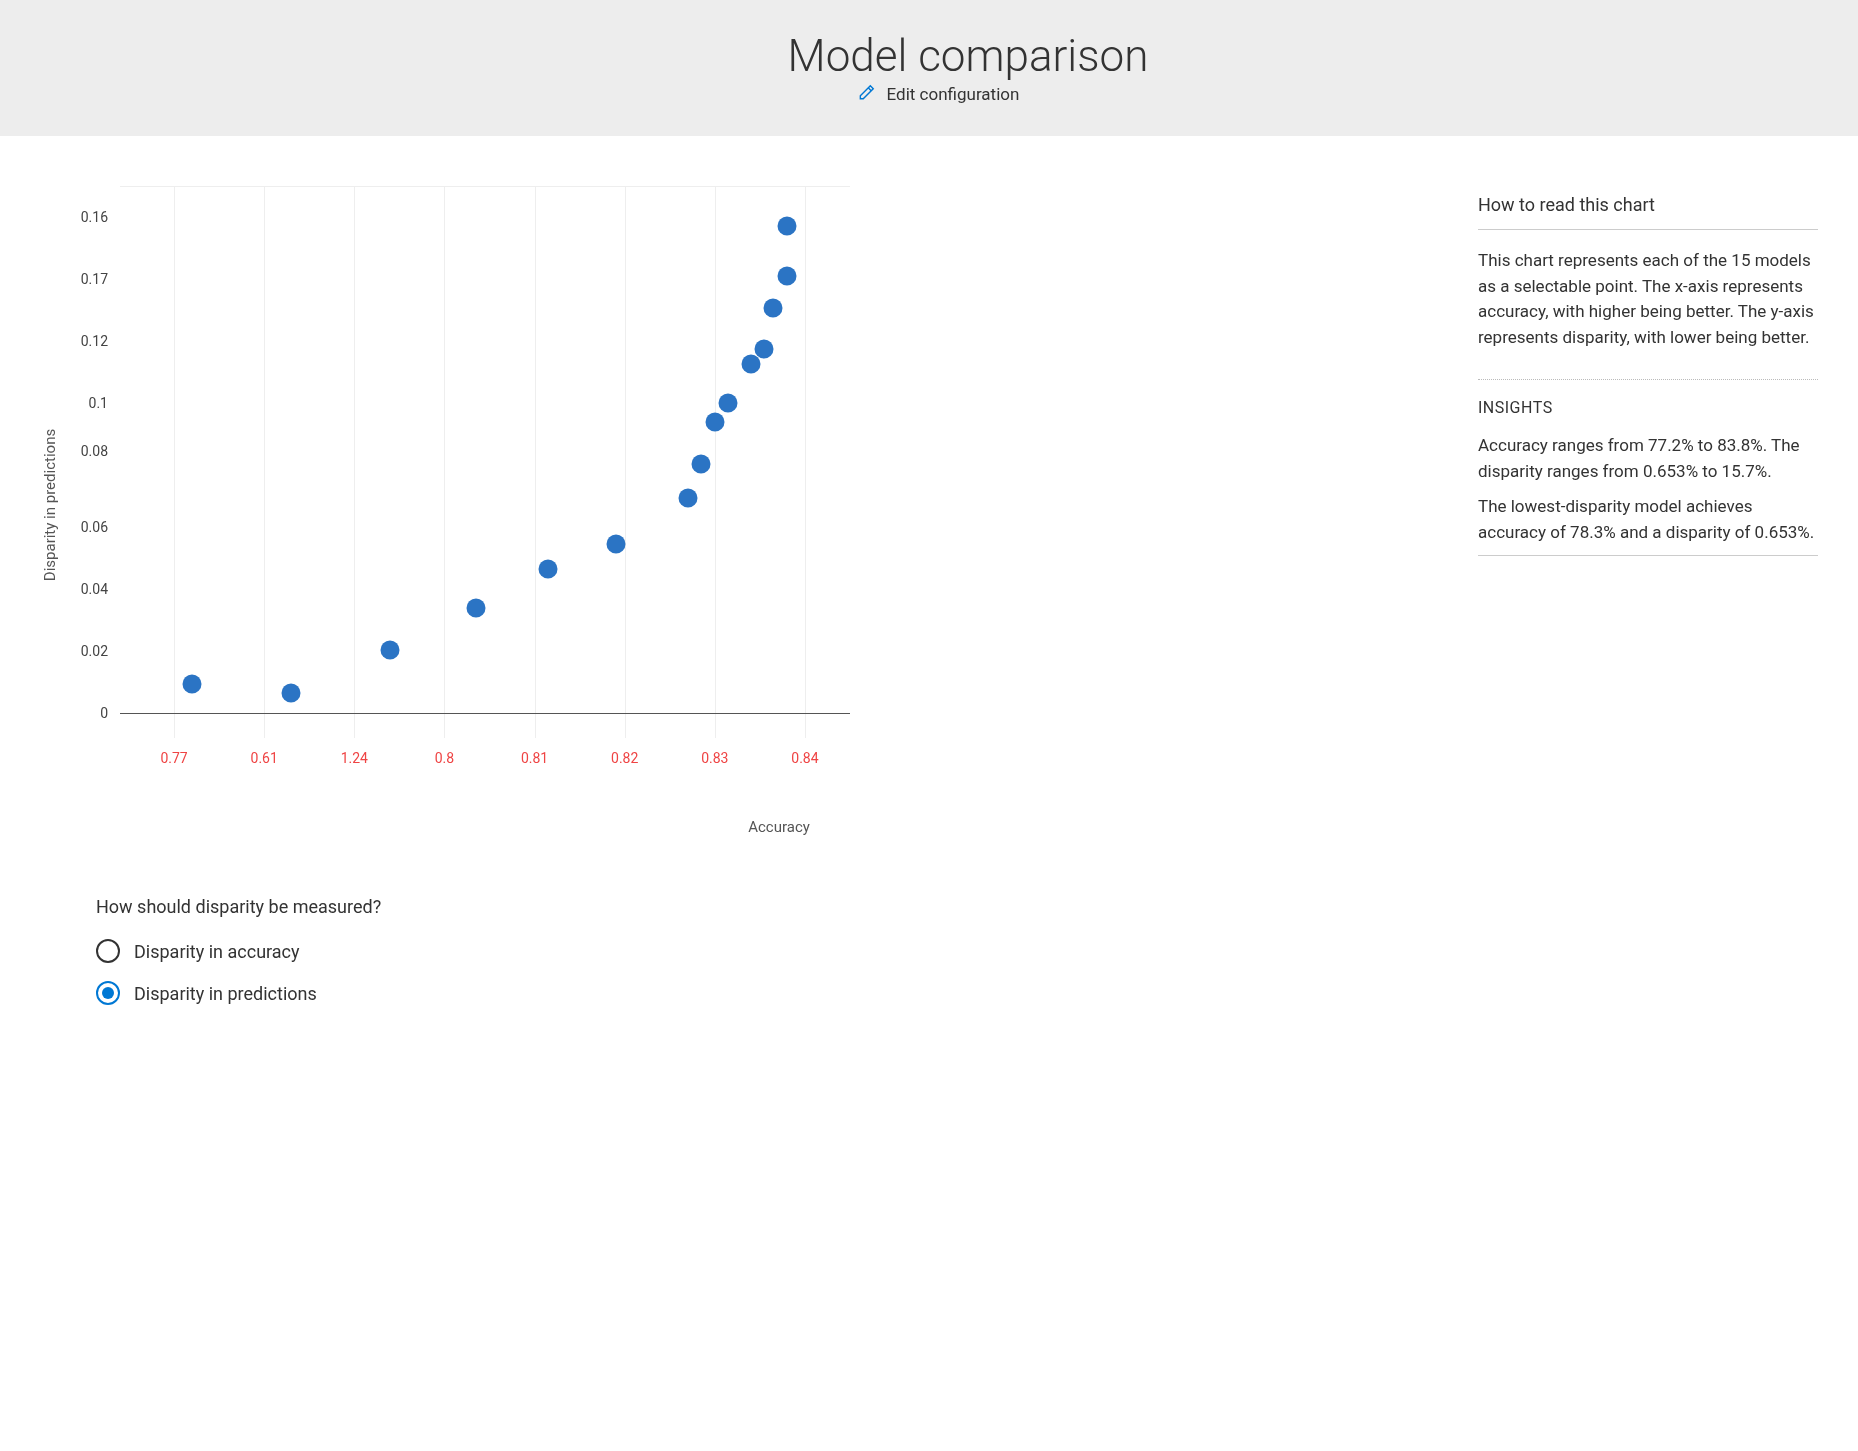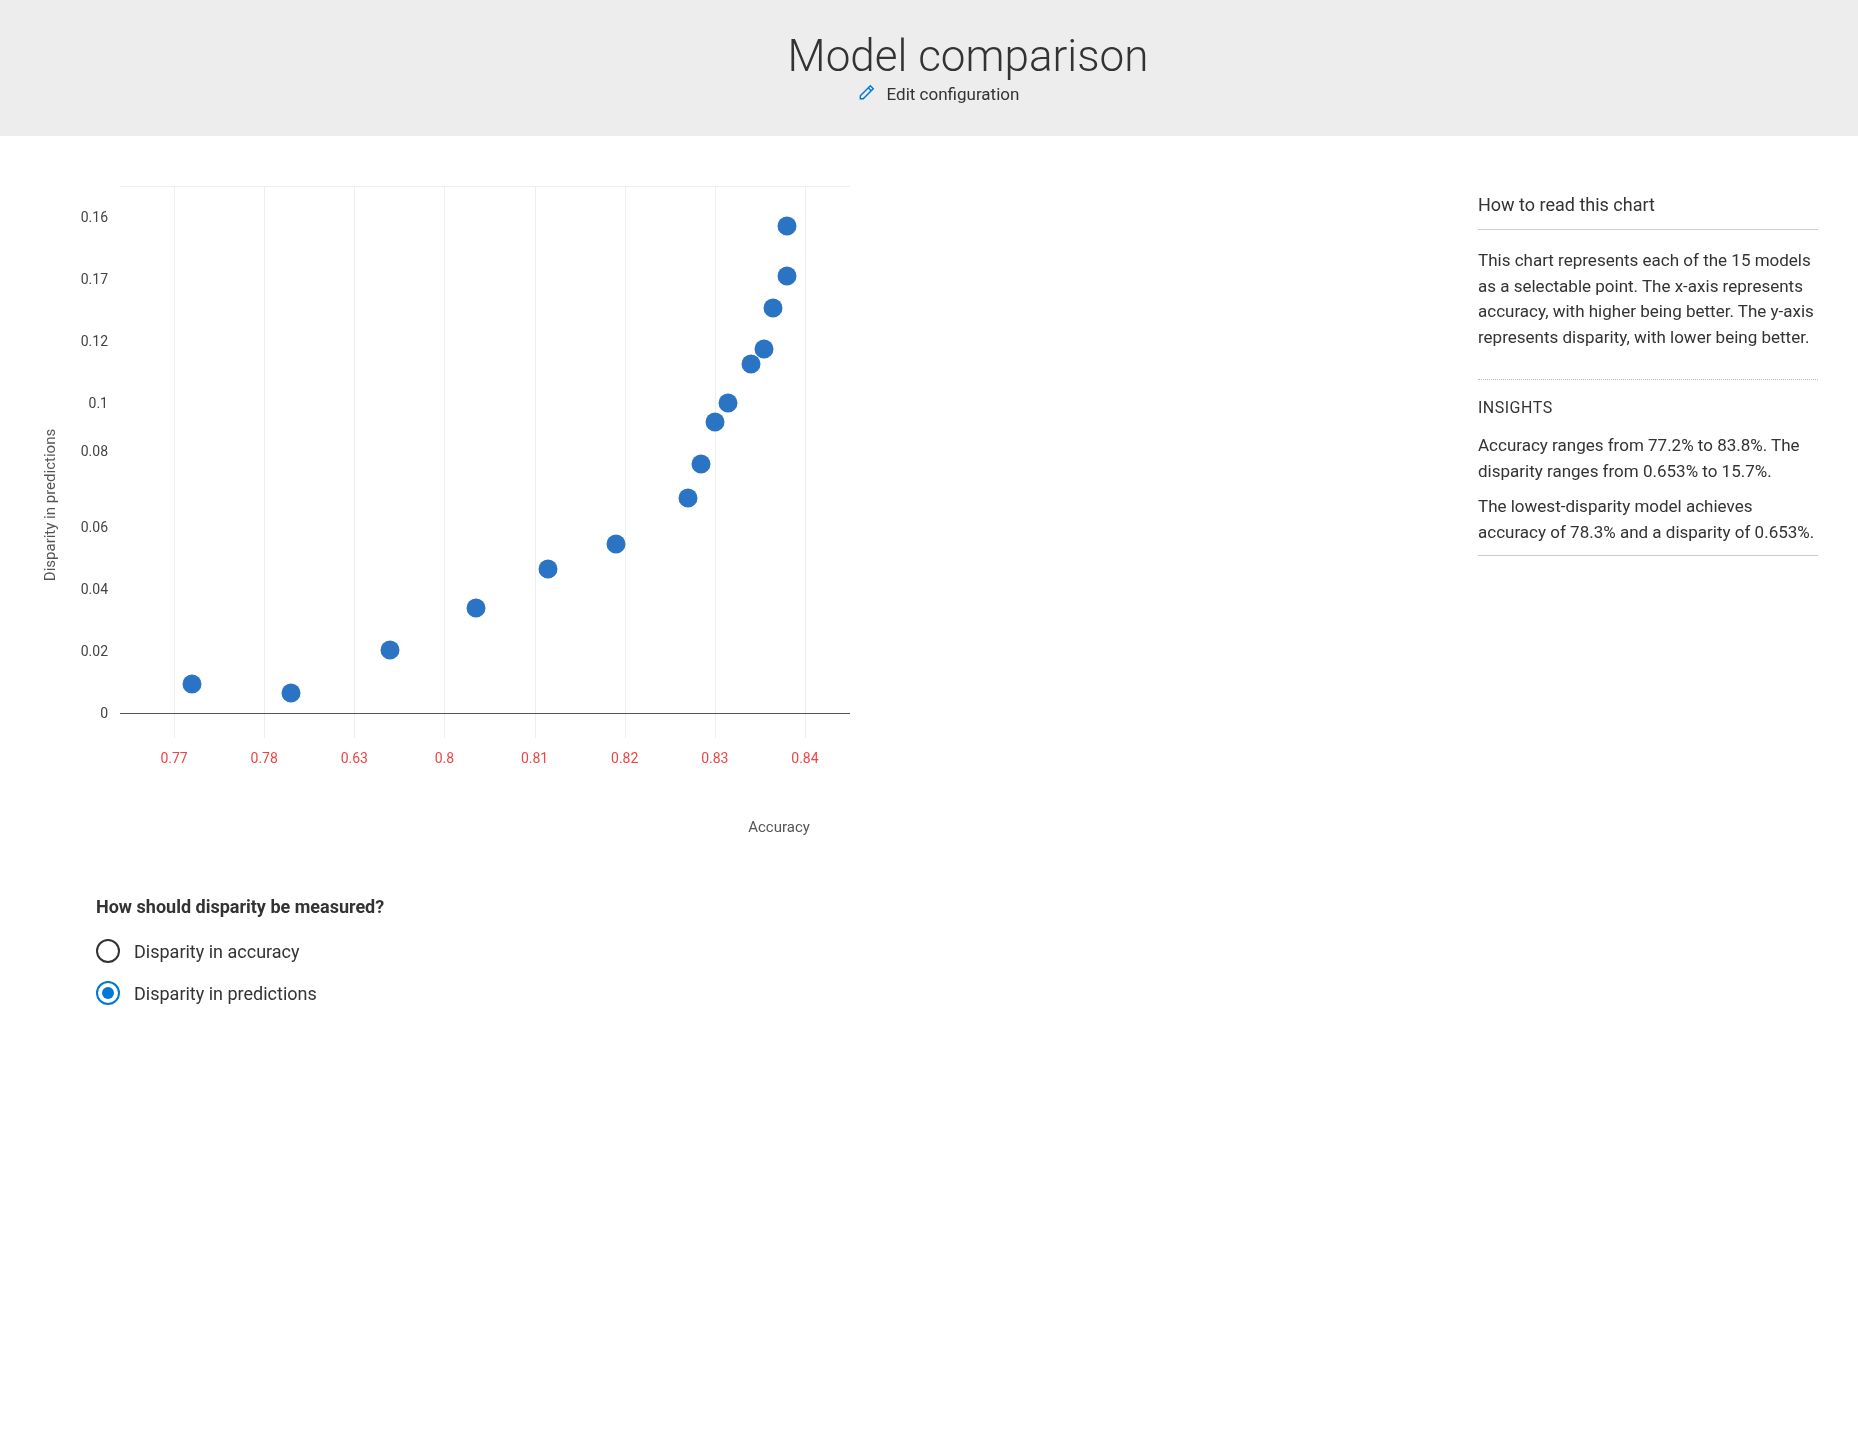--- a/index.html
+++ b/index.html
@@ -83,21 +83,21 @@
     border-radius: 50%;
     transform: translate(-50%, -50%);
     cursor: pointer;
   }
   .question-block {
     margin-top: 60px;
     padding-left: 56px;
   }
   .question-block h3 {
     font-size: 18px;
-    font-weight: 700;
+    font-weight: 400;
     margin: 0 0 22px 0;
   }
   .radio-row {
     display: flex;
     align-items: center;
     gap: 14px;
     margin-bottom: 18px;
     cursor: pointer;
     font-size: 18px;
   }
@@ -162,23 +162,23 @@
 
 <div class="body">
   <div class="left">
     <div class="chart-wrap">
       <div class="ylabel">Disparity in predictions</div>
       <div class="chart-inner" id="chart-inner">
           <div class="grid-h" style="top: 0px;"></div>
           <div class="grid-v" style="left: 54.0741px;"></div>
           <div class="tick-x" style="left: 54.0741px;">0.77</div>
           <div class="grid-v" style="left: 144.198px;"></div>
-          <div class="tick-x" style="left: 144.198px;">0.78</div>
+          <div class="tick-x" style="left: 144.198px;">0.61</div>
           <div class="grid-v" style="left: 234.321px;"></div>
-          <div class="tick-x" style="left: 234.321px;">0.63</div>
+          <div class="tick-x" style="left: 234.321px;">1.24</div>
           <div class="grid-v" style="left: 324.444px;"></div>
           <div class="tick-x" style="left: 324.444px;">0.8</div>
           <div class="grid-v" style="left: 414.568px;"></div>
           <div class="tick-x" style="left: 414.568px;">0.81</div>
           <div class="grid-v" style="left: 504.691px;"></div>
           <div class="tick-x" style="left: 504.691px;">0.82</div>
           <div class="grid-v" style="left: 594.815px;"></div>
           <div class="tick-x" style="left: 594.815px;">0.83</div>
           <div class="grid-v" style="left: 684.938px;"></div>
           <div class="tick-x" style="left: 684.938px;">0.84</div>

